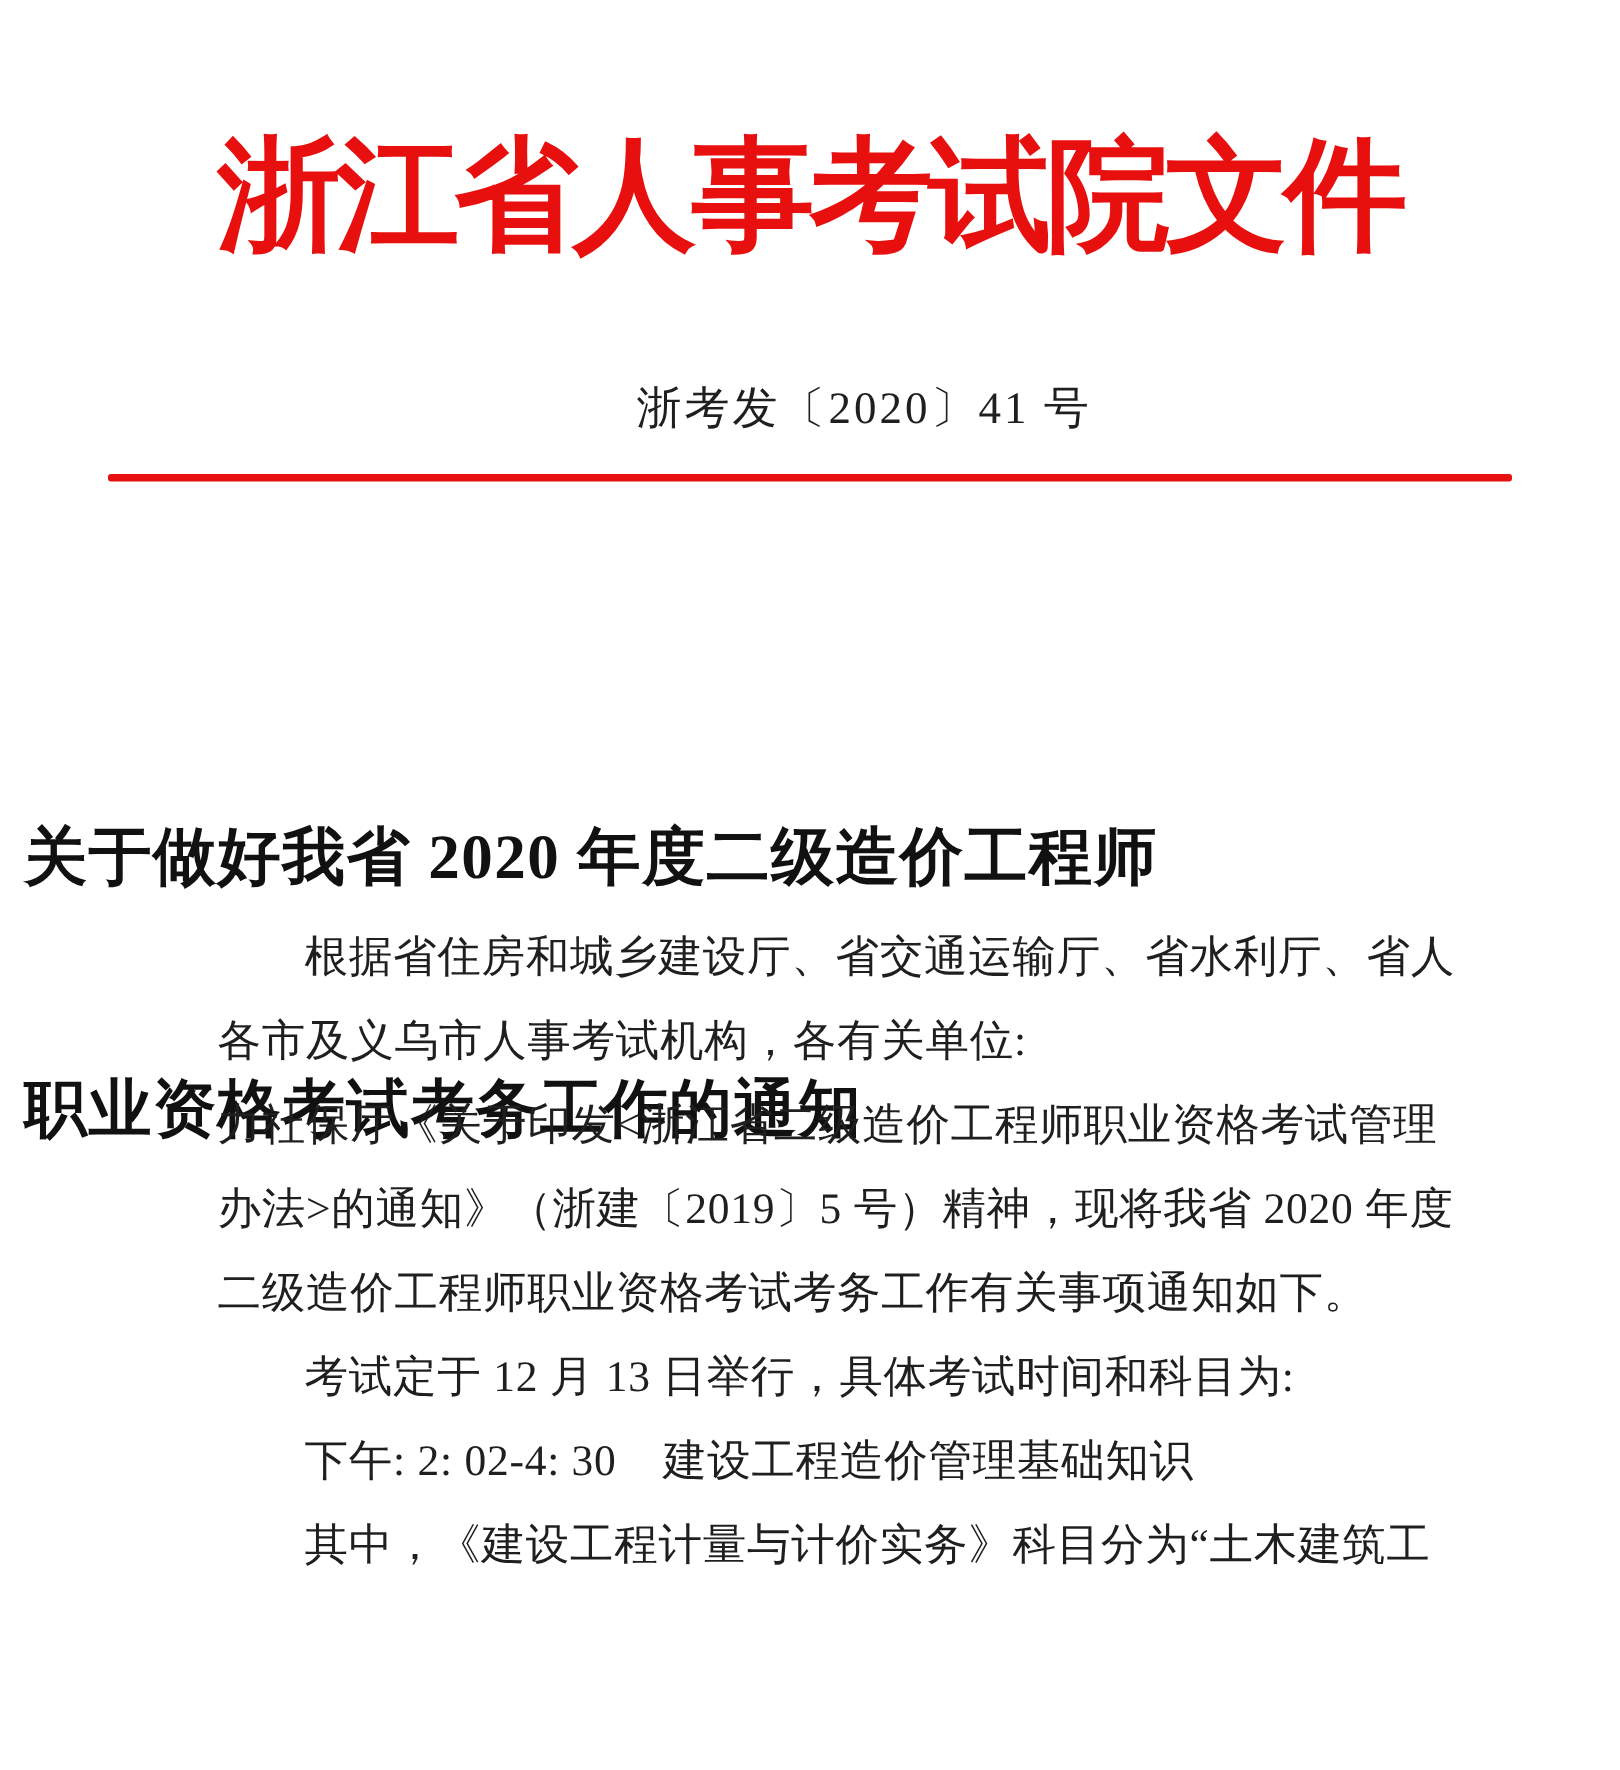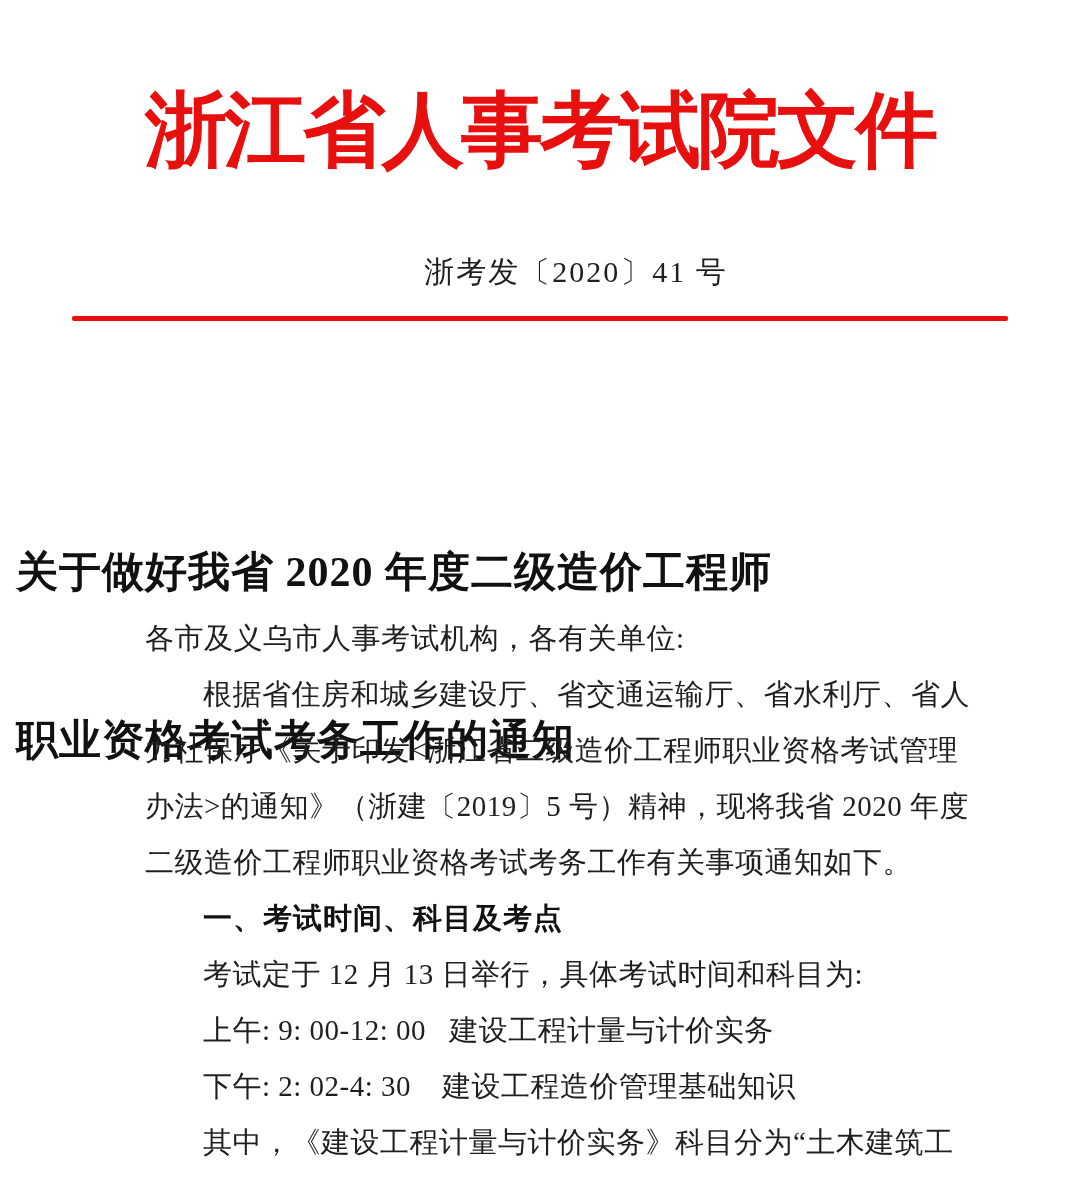--- a/index.html
+++ b/index.html
@@ -112,25 +112,23 @@
   <div class="doc-number">浙考发〔2020〕41 号</div>
 
   <div class="red-divider"></div>
 
   <div class="doc-title">
     <div class="doc-title-line">关于做好我省 2020 年度二级造价工程师</div>
     <div class="doc-title-line">职业资格考试考务工作的通知</div>
   </div>
 
   <div class="body-text">
+    <div class="body-line indent">根据省住房和城乡建设厅、省交通运输厅、省水利厅、省人</div>
     <div class="body-line">各市及义乌市人事考试机构，各有关单位:</div>
-    <div class="body-line indent">根据省住房和城乡建设厅、省交通运输厅、省水利厅、省人</div>
     <div class="body-line">力社保厅《关于印发&lt;浙江省二级造价工程师职业资格考试管理</div>
     <div class="body-line">办法&gt;的通知》（浙建〔2019〕5 号）精神，现将我省 2020 年度</div>
     <div class="body-line">二级造价工程师职业资格考试考务工作有关事项通知如下。</div>
-    <div class="body-line indent section-heading">一、考试时间、科目及考点</div>
     <div class="body-line indent">考试定于 12 月 13 日举行，具体考试时间和科目为:</div>
-    <div class="body-line indent">上午: 9: 00-12: 00   建设工程计量与计价实务</div>
     <div class="body-line indent">下午: 2: 02-4: 30    建设工程造价管理基础知识</div>
     <div class="body-line indent">其中，《建设工程计量与计价实务》科目分为“土木建筑工</div>
   </div>
 
 </div>
 
 </body></html>

